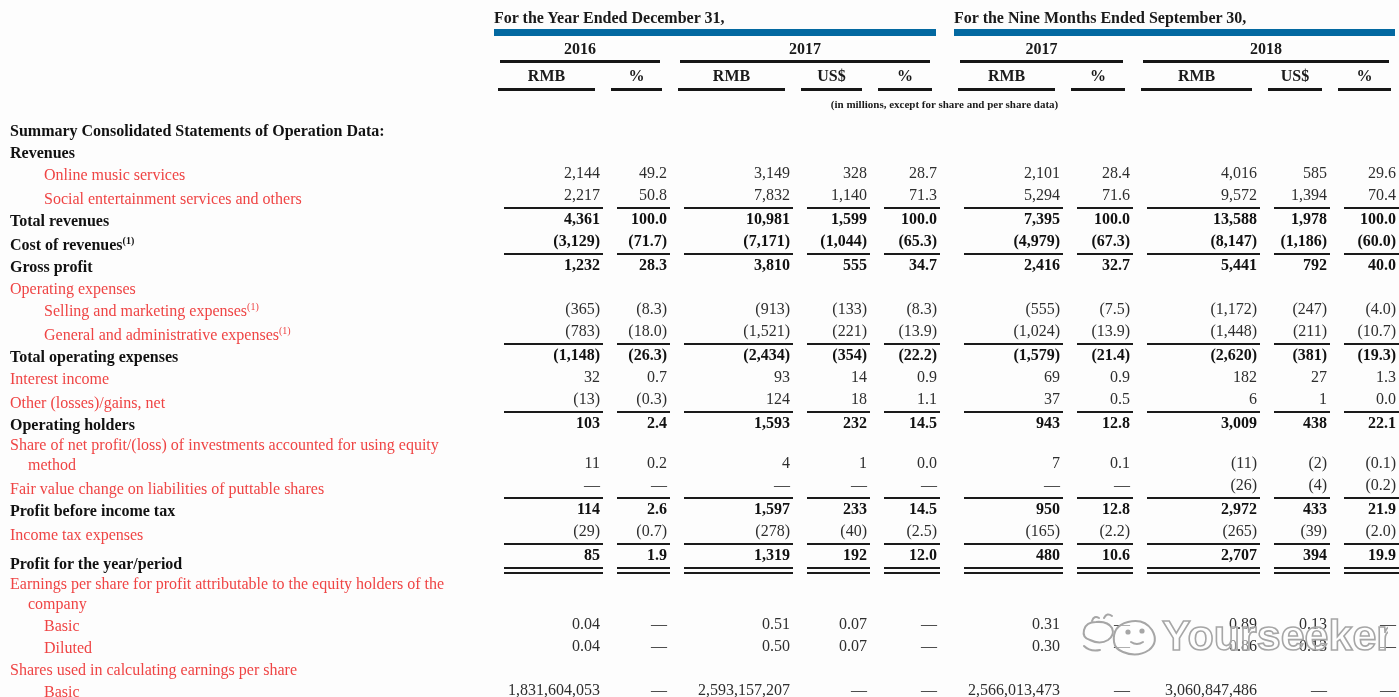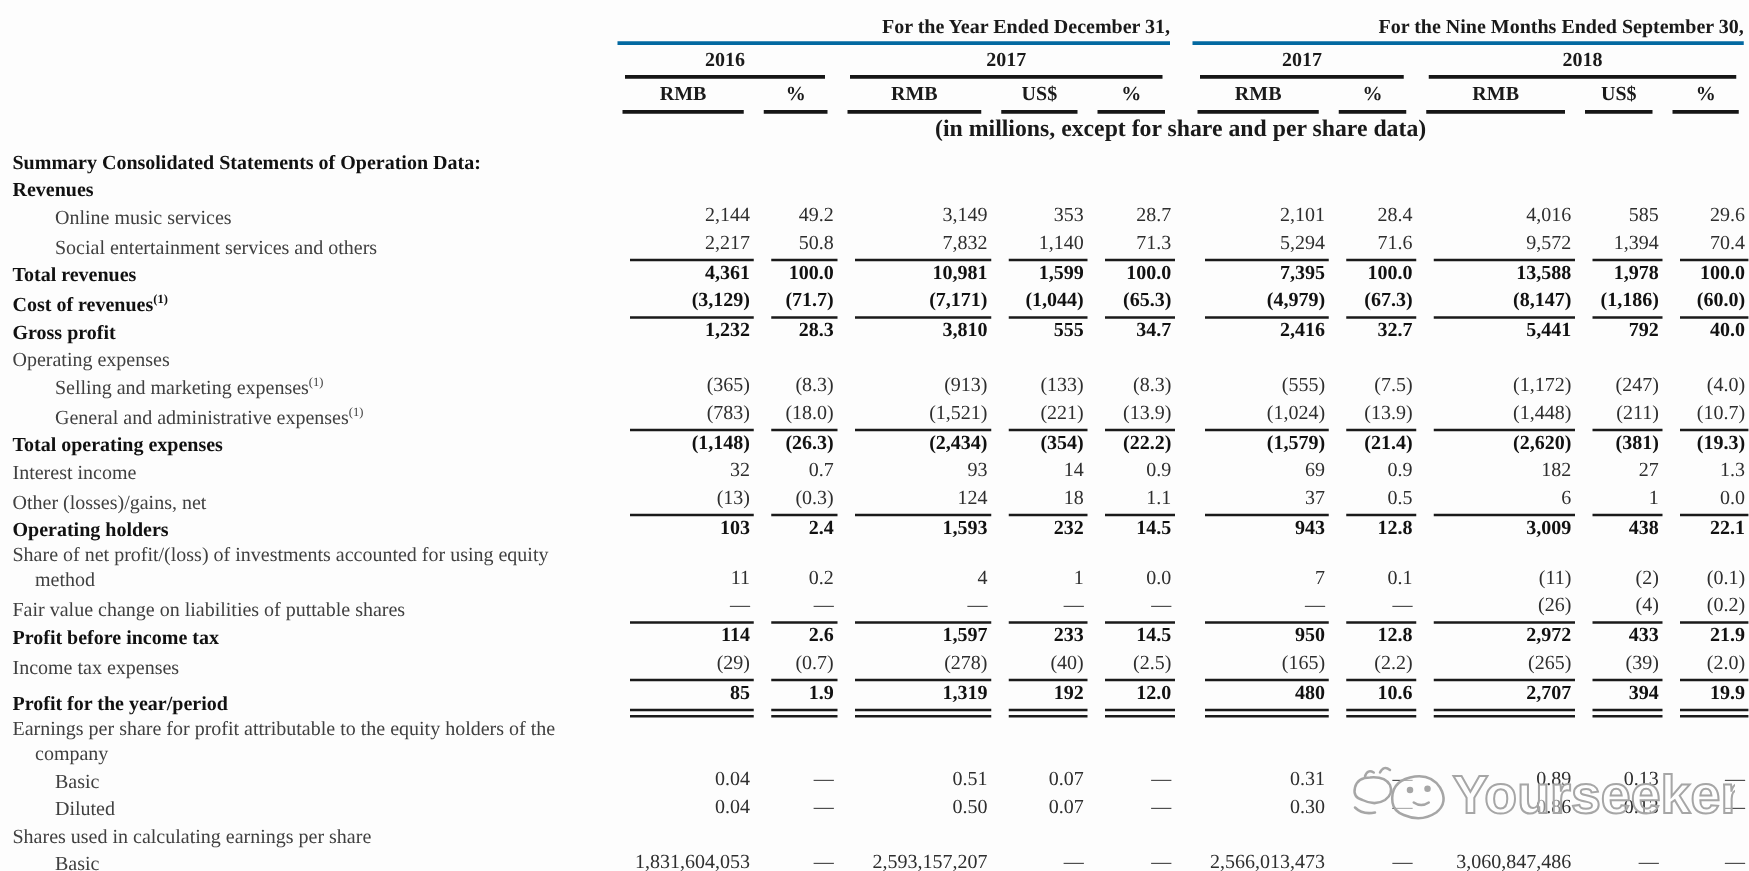--- a/index.html
+++ b/index.html
@@ -9,31 +9,31 @@
     font-family:"Liberation Serif","DejaVu Serif",serif;
   }
   table.fin {
     border-collapse:collapse; table-layout:fixed;
     width:1399px; margin-top:6px;
   }
   td { padding:0; vertical-align:bottom; font-size:16px; line-height:20px; }
 
   
   tr.h1 td, tr.h2 td, tr.h3 td { font-weight:bold; }
-  .grp  { text-align:right; border-bottom:3px solid #0369a1; padding-bottom:1px; margin:0 4px; }
+  .grp  { text-align:left; border-bottom:7px solid #0369a1; padding-bottom:1px; margin:0 4px; }
   .yr   { text-align:center; border-bottom:3px solid #161616; padding-bottom:1px; margin:3px 10px 0; }
   .un   { text-align:center; border-bottom:3px solid #161616; padding-bottom:2px; margin:3px 8px 0; }
-  .note { text-align:center; font-weight:bold; font-size:19px; padding:3px 0 5px; }
+  .note { text-align:center; font-weight:bold; font-size:11px; padding:3px 0 5px; }
   tr.h1 { height:30px; } tr.h2 { height:25px; } tr.h3 { height:27px; } tr.h4 { height:24px; }
 
   
   tr.r  { height:22px; }
   tr.r2 { height:40px;margin-top:40px; }
   tr.bold td { font-weight:bold; color:#111; }
-  td.lab { white-space:nowrap; padding-left:10px; color:#404040; }
+  td.lab { white-space:nowrap; padding-left:10px; color:#ef4444; }
   td.lab.ind1 { padding-left:44px; }
   td.lab.ind2 { padding-left:44px; }
   td.lab .wrap2 { padding-left:18px; }
   td.lab .l1 { padding-left:0; }
   sup { font-size:10px; line-height:0; }
   .cl {
     text-align:right; padding:0 3px 2px 0; margin-left:14px;
     color:#2e2e2e; white-space:nowrap;
   }
   tr.bold .cl { color:#111; }
@@ -211,21 +211,21 @@
           <td>
             <div class="cl">2,144</div>
           </td>
           <td>
             <div class="cl">49.2</div>
           </td>
           <td>
             <div class="cl">3,149</div>
           </td>
           <td>
-            <div class="cl">353</div>
+            <div class="cl">328</div>
           </td>
           <td>
             <div class="cl">28.7</div>
           </td>
           <td></td>
           <td>
             <div class="cl">2,101</div>
           </td>
           <td>
             <div class="cl">28.4</div>

